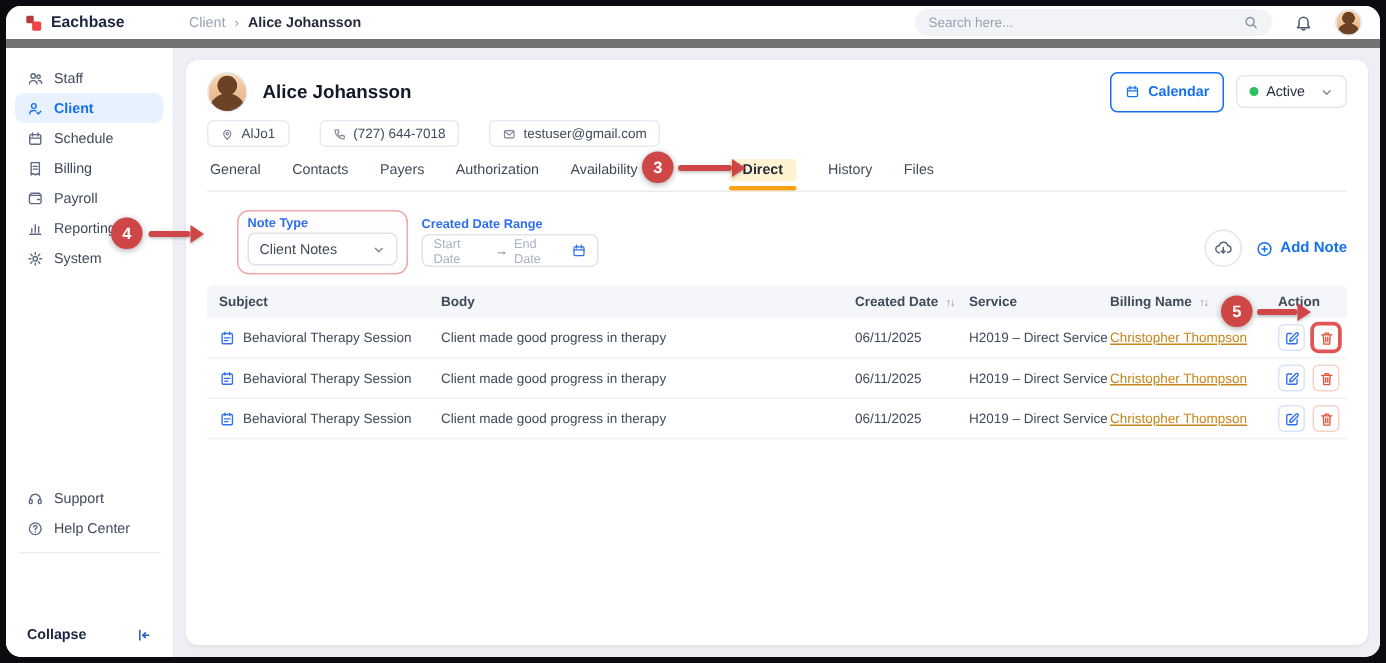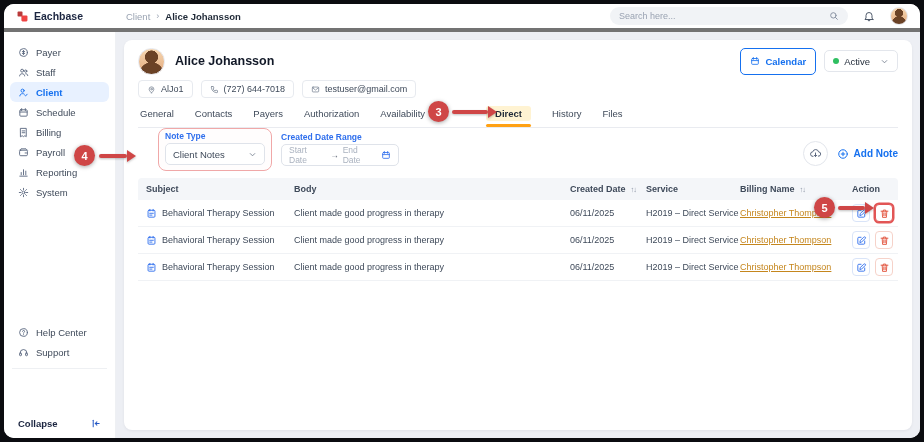--- a/index.html
+++ b/index.html
@@ -6,21 +6,21 @@
   html,body { width:924px; height:442px; }
   body {
     background:#0b0c10;
     font-family:"Liberation Sans", sans-serif;
     position:relative; overflow:hidden;
   }
   .app { position:absolute; inset:4px; background:#fff; border-radius:10px; overflow:hidden; }
 
   
   .topbar { position:absolute; left:0; right:0; top:0; height:28px; background:#fff;
-    border-bottom:4px solid #737373; display:flex; align-items:center; z-index:5; }
+    border-bottom:6px solid #737373; display:flex; align-items:center; z-index:5; }
   .logo-area { flex:0 0 112px; display:flex; align-items:center; gap:6px; padding-left:13px; cursor:pointer; }
   .logotext { font-size:10.5px; font-weight:700; color:#1b2540; }
   .breadcrumb { display:flex; align-items:center; gap:6px; font-size:9.5px; padding-left:10px; }
   .bc-section { color:#9aa3b2; cursor:pointer; }
   .bc-sep { color:#9aa3b2; font-size:9px; }
   .bc-current { color:#1f2937; font-weight:700; }
   .spacer { flex:1; }
   .search { width:238px; height:18px; background:#f1f3f6; border-radius:9px; display:flex;
     align-items:center; padding:0 9px; gap:8px; margin-right:12px; }
   .search input { flex:1; border:0; background:transparent; outline:none; font-size:9px;
@@ -65,34 +65,34 @@
   .header-right { margin-left:auto; display:flex; align-items:center; gap:8px; }
   .btn-cal { height:27px; border:1px solid #1570ef; color:#1570ef; background:#fff; border-radius:5px;
     display:flex; align-items:center; gap:5px; padding:0 9px; font-size:9.5px; font-weight:600;
     cursor:pointer; font-family:inherit; }
   .btn-cal svg { width:10px; height:10px; }
   .status-select { height:22px; border:1px solid #e3e6ec; border-radius:5px; display:flex;
     align-items:center; gap:5px; padding:0 8px; font-size:9.5px; color:#1f2937; cursor:pointer; background:#fff; }
   .dot { width:6px; height:6px; border-radius:50%; background:#2fbf61; }
   .status-select svg { width:9px; height:9px; color:#7a8494; margin-left:5px; }
 
-  .tag-row { display:flex; gap:8px; margin-top:6px; }
+  .tag-row { display:flex; gap:20px; margin-top:6px; }
   .tag { height:18px; border:1px solid #e7eaef; border-radius:4px; display:flex; align-items:center;
     gap:5px; padding:0 8px; font-size:9px; color:#3f4a5a; background:#fff; }
   .tag svg { width:9px; height:9px; color:#7a8494; flex:0 0 9px; }
 
   .tabs { display:flex; align-items:center; gap:21px; margin-top:8px; border-bottom:1px solid #e9ebf0;
     padding:0 2px 6px; font-size:9.5px; color:#3f4a5a; }
   .tab { cursor:pointer; white-space:nowrap; }
   .tab.active { background:#fff3d2; padding:2px 9px; border-radius:3px; font-weight:700; color:#1f2937;
     position:relative; margin-left:40px; }
   .tab.active::after { content:""; position:absolute; left:0; right:0; bottom:-6px; height:3px;
     background:#ffa113; border-radius:2px; }
 
-  .filter-row { display:flex; align-items:flex-start; margin-top:0; position:relative;padding-left:20px; }
+  .filter-row { display:flex; align-items:flex-start; margin-top:12px; position:relative;padding-left:20px; }
   .filter-hl { border:1.5px solid #f0a8a8; border-radius:8px; padding:3px 6px 5px; background:#fffdfd; }
   .filter-group { display:flex; flex-direction:column; gap:2px; }
   .filter-label { font-size:8.5px; line-height:9px; color:#2f6fed; font-weight:700; white-space:nowrap; }
   .select { width:100px; height:22px; border:1px solid #dfe3ea; border-radius:5px; display:flex;
     align-items:center; justify-content:space-between; padding:0 7px; font-size:9.5px; color:#3f4a5a;
     cursor:pointer; background:#fff; }
   .select svg { width:9px; height:9px; color:#7a8494; flex:0 0 9px; }
   .date-group { margin-left:9px; padding-top:4.5px; }
   .date-range { width:118px; height:22px; border:1px solid #dfe3ea; border-radius:5px; display:flex;
     align-items:center; gap:4px; padding:0 7px; font-size:8.5px; color:#aab2bf; cursor:pointer; background:#fff; }
@@ -165,27 +165,20 @@
         <path d="M18 16v-5a6 6 0 1 0-12 0v5l-2 3h16z"></path>
           <path d="M10 21a2.6 2.6 0 0 0 4 0"></path>
       </svg>
     </button>
     <div class="avatar avatar-sm"></div>
   </header>
 
   <aside class="sidebar">
     <div class="side-item">
       <svg viewBox="0 0 24 24" fill="none" stroke="currentColor" stroke-width="2" stroke-linecap="round">
-          <circle cx="12" cy="12" r="8.5"></circle>
-          <path d="M12 7.5v9M9.5 10h5M9.5 14h5"></path>
-        </svg>
-      <span>Payer</span>
-    </div>
-    <div class="side-item">
-      <svg viewBox="0 0 24 24" fill="none" stroke="currentColor" stroke-width="2" stroke-linecap="round">
           <circle cx="9" cy="8" r="3.2"></circle>
           <path d="M3.5 19.5c0-3 2.5-4.8 5.5-4.8s5.5 1.8 5.5 4.8"></path>
           <circle cx="16.8" cy="9" r="2.5"></circle>
           <path d="M16.8 14.6c2.5 0 4.5 1.6 4.5 4.1"></path>
         </svg>
       <span>Staff</span>
     </div>
     <div class="side-item active">
       <svg viewBox="0 0 24 24" fill="none" stroke="currentColor" stroke-width="2" stroke-linecap="round" stroke-linejoin="round">
           <circle cx="10" cy="8" r="3.4"></circle>
@@ -225,35 +218,35 @@
     </div>
     <div class="side-item">
       <svg viewBox="0 0 24 24" fill="none" stroke="currentColor" stroke-width="2" stroke-linecap="round">
           <circle cx="12" cy="12" r="3.2"></circle>
           <path d="M12 2.8v2.8M12 18.4v2.8M2.8 12h2.8M18.4 12h2.8M5.5 5.5l2 2M16.5 16.5l2 2M18.5 5.5l-2 2M7.5 16.5l-2 2"></path>
         </svg>
       <span>System</span>
     </div>
 
     <div class="side-bottom">
+      <div class="side-item">
+        <svg viewBox="0 0 24 24" fill="none" stroke="currentColor" stroke-width="2" stroke-linecap="round" stroke-linejoin="round">
+            <path d="M4.5 13a7.5 7.5 0 0 1 15 0"></path>
+            <rect x="3.5" y="13" width="4" height="6" rx="1.5"></rect>
+            <rect x="16.5" y="13" width="4" height="6" rx="1.5"></rect>
+          </svg>
+        <span>Support</span>
+      </div>
       <div class="side-item">
         <svg viewBox="0 0 24 24" fill="none" stroke="currentColor" stroke-width="2" stroke-linecap="round">
             <circle cx="12" cy="12" r="8.5"></circle>
             <path d="M9.8 9.4a2.3 2.3 0 1 1 3.4 2.1c-.8.5-1.2 1-1.2 2"></path>
             <path d="M12 16.8v.2"></path>
           </svg>
         <span>Help Center</span>
-      </div>
-      <div class="side-item">
-        <svg viewBox="0 0 24 24" fill="none" stroke="currentColor" stroke-width="2" stroke-linecap="round" stroke-linejoin="round">
-            <path d="M4.5 13a7.5 7.5 0 0 1 15 0"></path>
-            <rect x="3.5" y="13" width="4" height="6" rx="1.5"></rect>
-            <rect x="16.5" y="13" width="4" height="6" rx="1.5"></rect>
-          </svg>
-        <span>Support</span>
       </div>
       <div class="side-divider"></div>
       <div class="collapse-row">
         <span>Collapse</span>
         <svg viewBox="0 0 24 24" fill="none" stroke="currentColor" stroke-width="2.2" stroke-linecap="round" stroke-linejoin="round">
             <path d="M7 5v14"></path>
             <path d="M20 12h-8.5"></path>
             <path d="M15 8.5L11.5 12l3.5 3.5"></path>
           </svg>
       </div>

